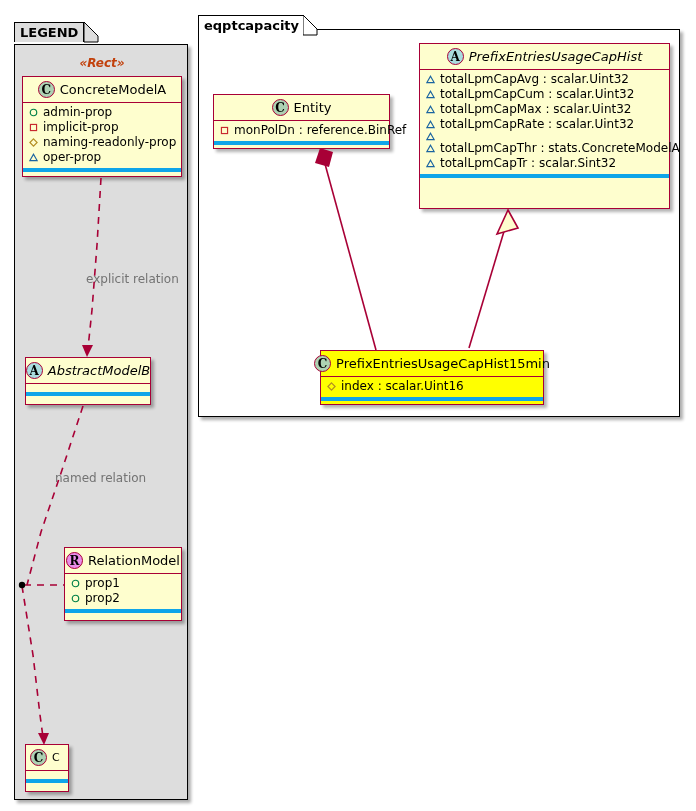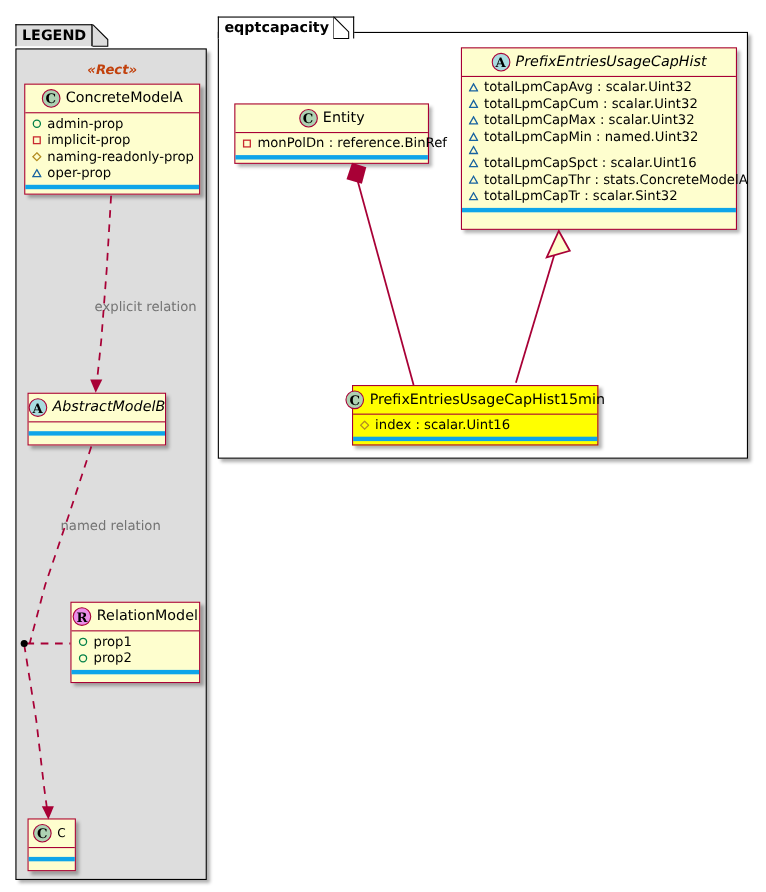--- a/index.html
+++ b/index.html
@@ -221,21 +221,21 @@
       <span class="cls-name" style="font-size:11px;">C</span>
     </div>
     <div class="cls-attrs empty"></div>
     <div class="cls-methods"></div>
   </div>
 
   <div class="edge-label" style="left:86px; top:272px;">explicit relation</div>
   <div class="edge-label" style="left:55px; top:471px;">named relation</div>
 
   <div class="pkg" style="left:198px; top:29px; width:482px; height:388px;"></div>
-  <div class="pkg-tab" style="left:198px; top:15px; width:124px; height:20px;">
+  <div class="pkg-tab" style="left:198px; top:15px; width:106px; height:20px;">
     <span>eqptcapacity</span>
     <svg width="15" height="21" style="position:absolute; left:104px; top:-1px;">
       <polygon points="0,0 14,14 14,20 0,20" fill="#FFFFFF" stroke="#000000" stroke-width="1"></polygon>
     </svg>
   </div>
 
   <div class="cls" style="left:213px; top:94px; width:177px; height:55px;">
     <div class="cls-title">
       <span class="badge badge-C">C</span>
       <span class="cls-name">Entity</span>
@@ -272,32 +272,26 @@
       <div class="attr">
           <svg class="mk" viewBox="0 0 10 10">
             <polygon points="5,1.4 9,8.4 1,8.4" fill="none" stroke="#1963A0" stroke-width="1.3"></polygon>
           </svg>
           <span>totalLpmCapMax : scalar.Uint32</span>
         </div>
       <div class="attr">
           <svg class="mk" viewBox="0 0 10 10">
             <polygon points="5,1.4 9,8.4 1,8.4" fill="none" stroke="#1963A0" stroke-width="1.3"></polygon>
           </svg>
-          <span>totalLpmCapMin : named.Uint32</span>
-        </div>
-      <div class="attr">
-          <svg class="mk" viewBox="0 0 10 10">
-            <polygon points="5,1.4 9,8.4 1,8.4" fill="none" stroke="#1963A0" stroke-width="1.3"></polygon>
-          </svg>
-        </div>
-      <div class="attr">
-          <svg class="mk" viewBox="0 0 10 10">
-            <polygon points="5,1.4 9,8.4 1,8.4" fill="none" stroke="#1963A0" stroke-width="1.3"></polygon>
-          </svg>
-          <span>totalLpmCapSpct : scalar.Uint16</span>
+          <span>totalLpmCapRate : scalar.Uint32</span>
+        </div>
+      <div class="attr">
+          <svg class="mk" viewBox="0 0 10 10">
+            <polygon points="5,1.4 9,8.4 1,8.4" fill="none" stroke="#1963A0" stroke-width="1.3"></polygon>
+          </svg>
         </div>
       <div class="attr">
           <svg class="mk" viewBox="0 0 10 10">
             <polygon points="5,1.4 9,8.4 1,8.4" fill="none" stroke="#1963A0" stroke-width="1.3"></polygon>
           </svg>
           <span>totalLpmCapThr : stats.ConcreteModelA</span>
         </div>
       <div class="attr">
           <svg class="mk" viewBox="0 0 10 10">
             <polygon points="5,1.4 9,8.4 1,8.4" fill="none" stroke="#1963A0" stroke-width="1.3"></polygon>

